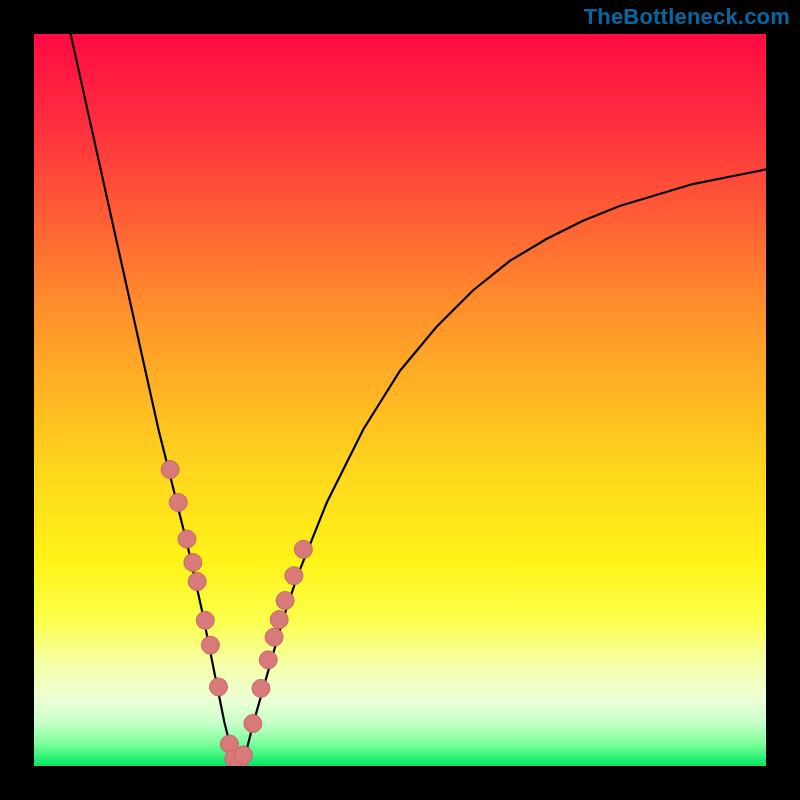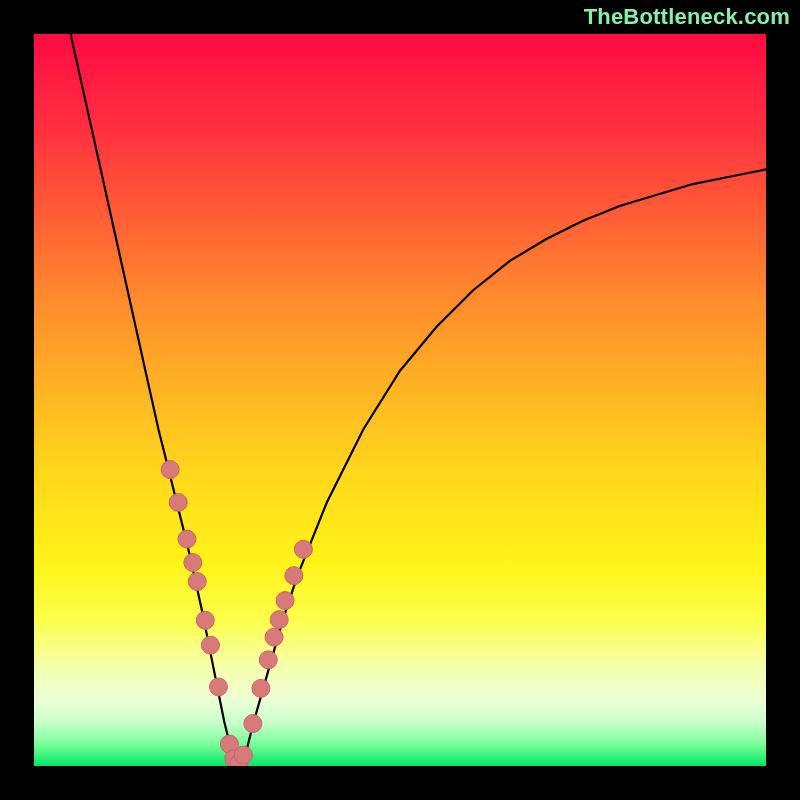--- a/index.html
+++ b/index.html
@@ -38,21 +38,21 @@
       #00e862 100%
     );
   }
   .watermark {
     position: absolute;
     top: 4px;
     right: 10px;
     font-family: Arial, Helvetica, sans-serif;
     font-size: 22px;
     font-weight: 600;
-    color: #86efac;
+    color: #0369a1;
     letter-spacing: 0.2px;
     user-select: none;
   }
   svg.curve {
     position: absolute;
     left: 0;
     top: 0;
     width: 732px;
     height: 732px;
     display: block;

